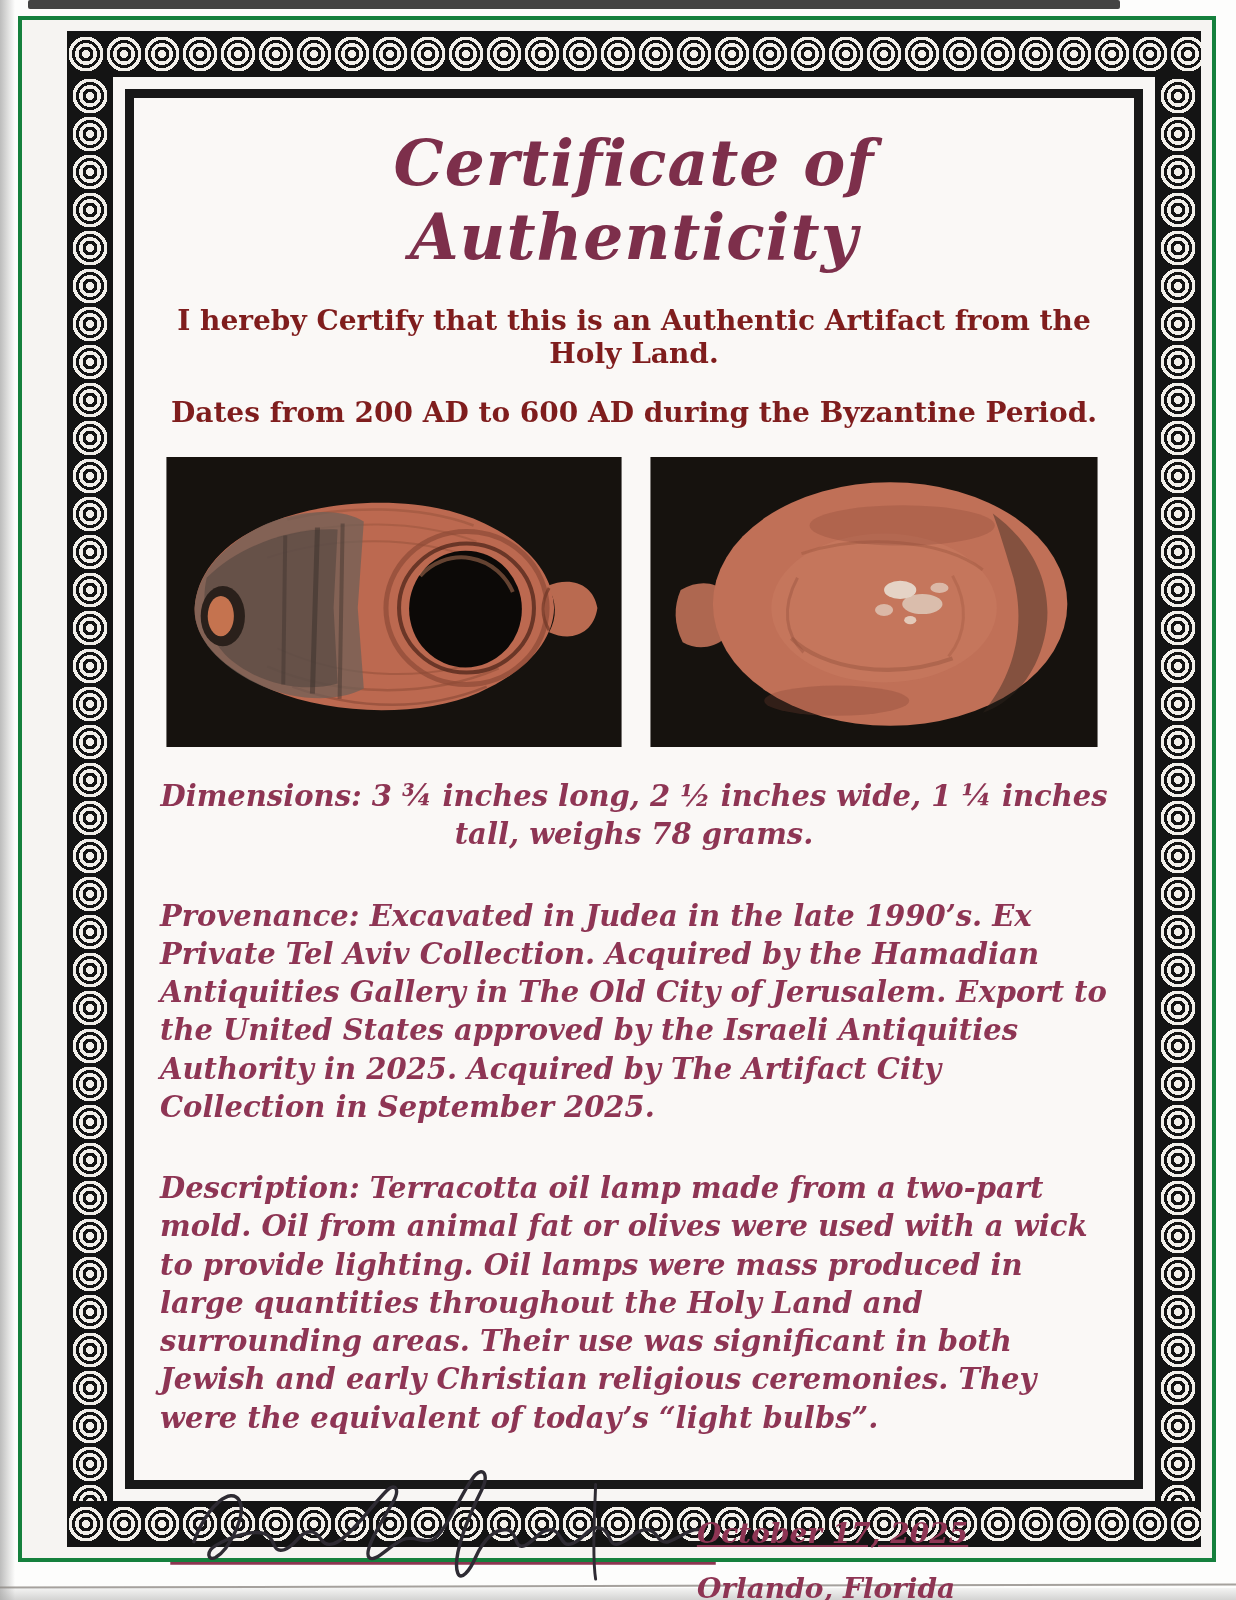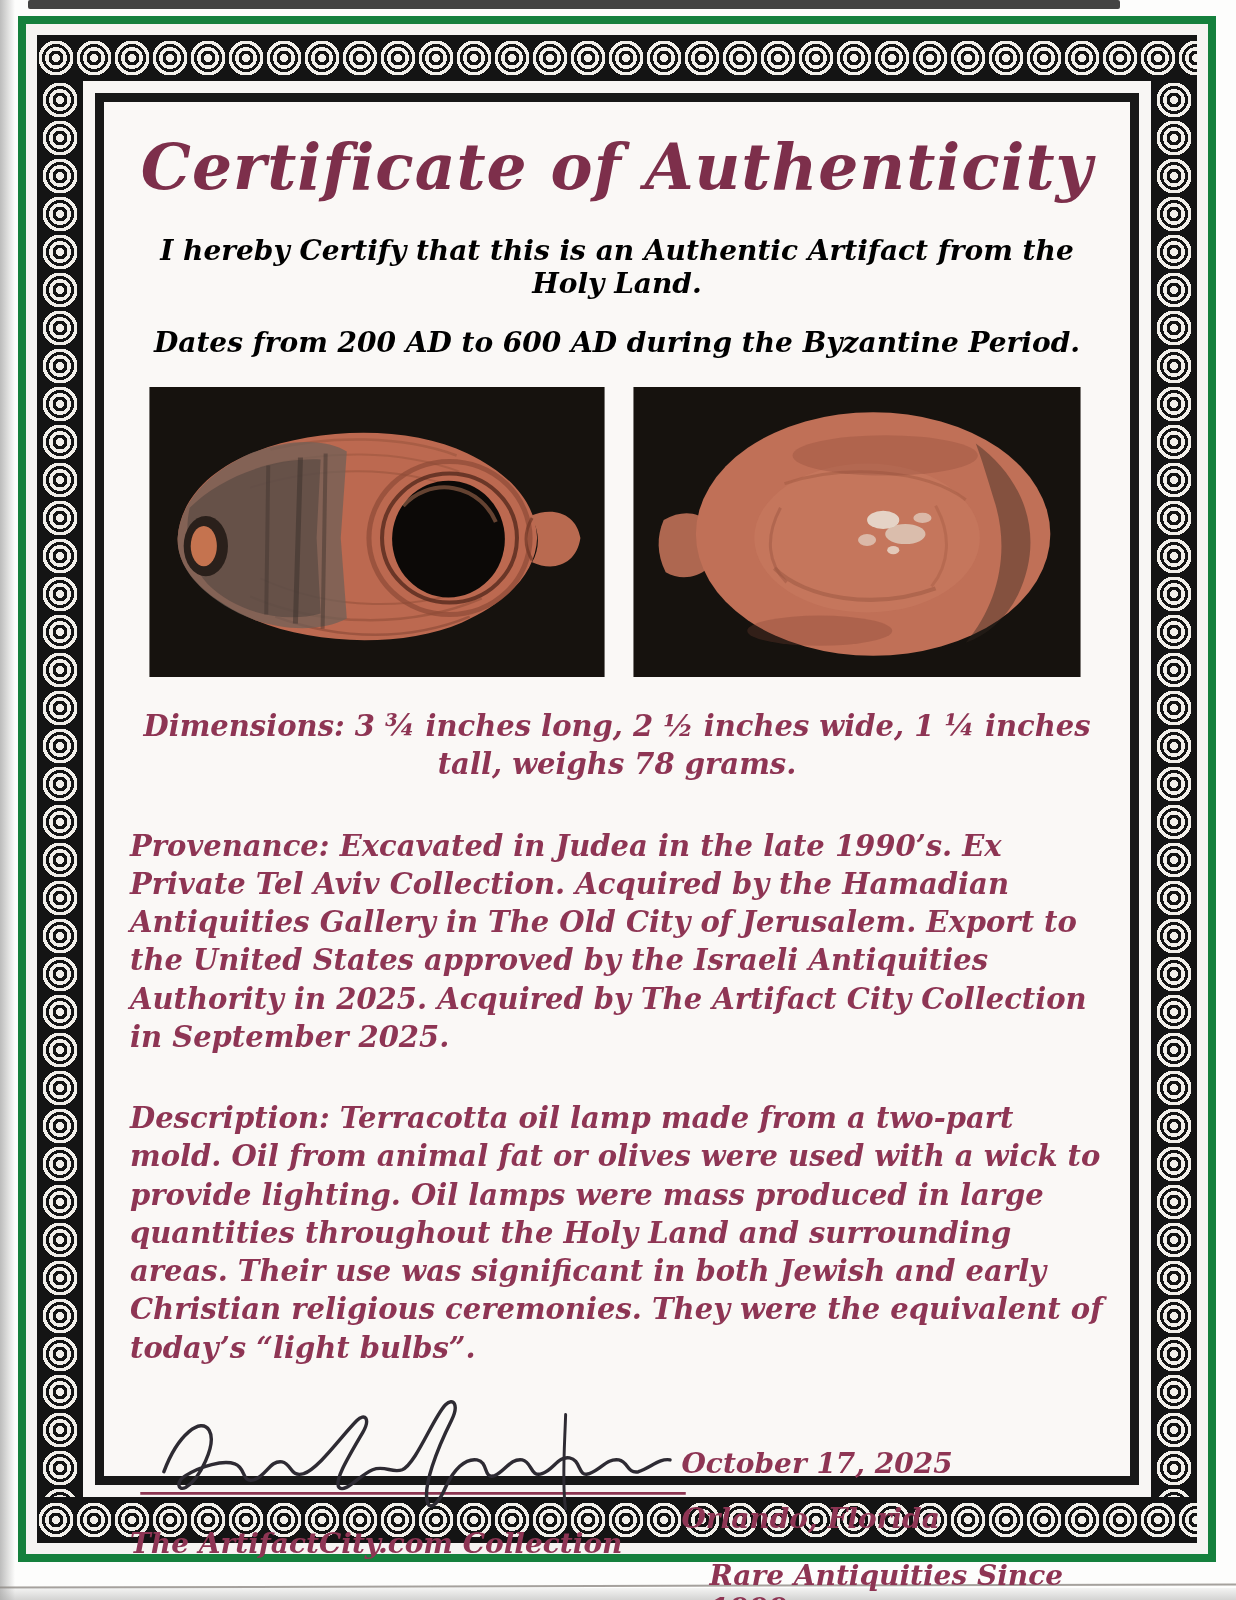--- a/index.html
+++ b/index.html
@@ -21,21 +21,21 @@
     background:linear-gradient(90deg, rgba(110,110,110,.45), rgba(110,110,110,0)); }
   .scan-bottom-line { position:absolute; bottom:13px; left:0; width:100%; height:2px;
     background:#8f8a84; opacity:.8; transform:rotate(-0.15deg); }
   .scan-bottom { position:absolute; bottom:0; left:0; width:100%; height:12px;
     background:linear-gradient(180deg, rgba(190,190,190,.15), rgba(170,170,170,.5)); }
   .scan-right { position:absolute; top:60px; right:82px; bottom:60px; width:7px;
     background:linear-gradient(90deg, rgba(120,120,120,0), rgba(120,120,120,.35), rgba(120,120,120,0)); }
 
   .frame-wrap { position:absolute; top:16px; left:18px; right:20px; bottom:38px; }
 
-  .frame-outer { width:100%; height:100%; border:8px solid #15803d; background:#f6f4f2; }
+  .frame-outer { width:100%; height:100%; border:4px solid #15803d; background:#f6f4f2;padding-left:34px; }
   .gap1 { width:100%; height:100%; padding:11px; }
 
   
   .band { position:relative; width:100%; height:100%; background:#141414; }
   .band-strip { position:absolute; background-color:#141414;
     background-image: radial-gradient(circle,
       #f2efe9 0px, #f2efe9 4px,
       #141414 4px, #141414 7.5px,
       #f2efe9 7.5px, #f2efe9 11px,
       #141414 11px, #141414 14px,
@@ -51,36 +51,36 @@
     background:#f8f6f4; padding:12px; }
   .frame-inner { width:100%; height:100%; border:9px solid #181818; background:#faf8f6; }
 
   .content { width:100%; height:100%; padding:6px 26px 20px 26px; color:#8a3352; }
 
   .title {
     margin-top:22px; text-align:center;
     font-size:63px; font-weight:700; font-style:italic;
     color:#7d2f4b; letter-spacing:1px;
   }
-  .lead { text-align:center; font-style:italic; font-weight:700; font-size:28px; color:#000000; }
+  .lead { text-align:center; font-weight:700; font-size:28px; color:#7f1d1d; }
   .lead.certify { margin-top:30px; }
   .lead.dates   { margin-top:26px; }
 
   .photos { margin-top:28px; display:flex; justify-content:center; gap:24px; }
   .photo { width:456px; height:290px; display:block; }
 
   .para { margin-top:43px; font-style:italic; font-size:29px; line-height:1.32; color:#8e3554; font-weight:600; }
   .para .lbl { font-weight:800; }
   .para.dimensions { margin-top:30px;text-align:center; }
 
   .sig-area { margin-top:22px; display:flex; }
   .sig-left { width:56%; }
   .sig-right { width:44%; padding-left:6px; }
   .sig-svg { display:block; width:560px; height:128px; margin-left:4px; }
-  .sig-caption { font-style:italic; font-weight:800; font-size:28px; color:#8e3554; }
+  .sig-caption { font-style:italic; font-weight:800; font-size:28px; color:#8e3554;text-decoration:underline; }
   .sig-left .sig-caption { margin-top:10px; }
   .sig-left .sig-caption + .sig-caption { margin-top:24px; }
   .sig-right .sig-caption:first-child { margin-top:58px; }
   .sig-right .sig-caption + .sig-caption { margin-top:22px; }
   .sig-right .sig-caption + .sig-caption + .sig-caption { margin-top:24px;margin-left:28px; }
 </style>
 </head>
 <body>
 
 <div class="page">

